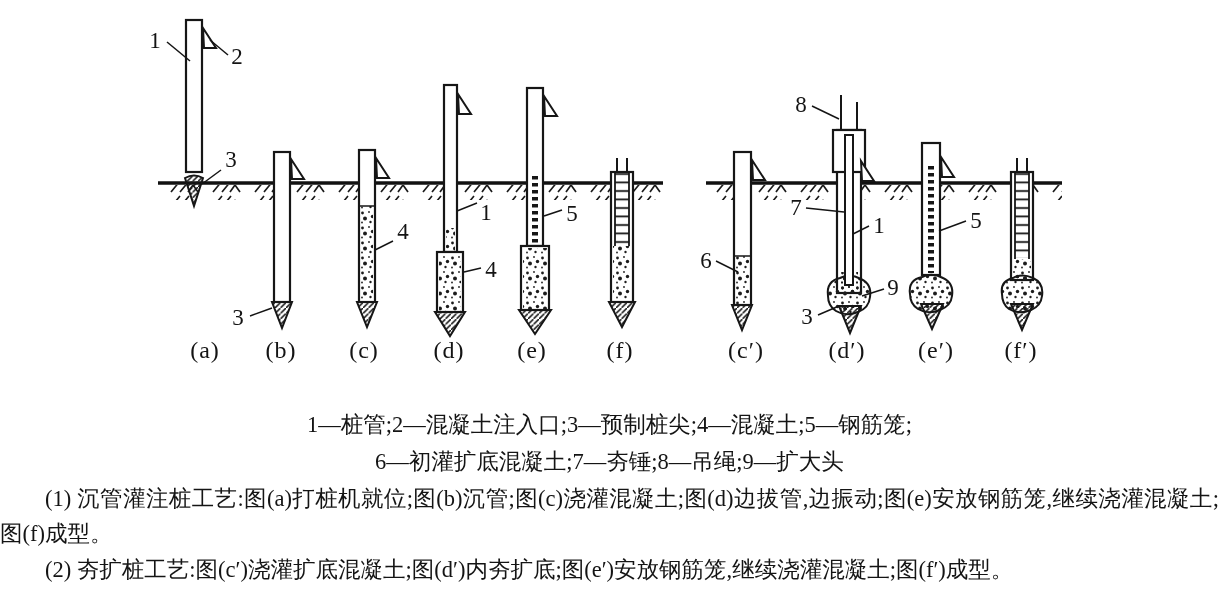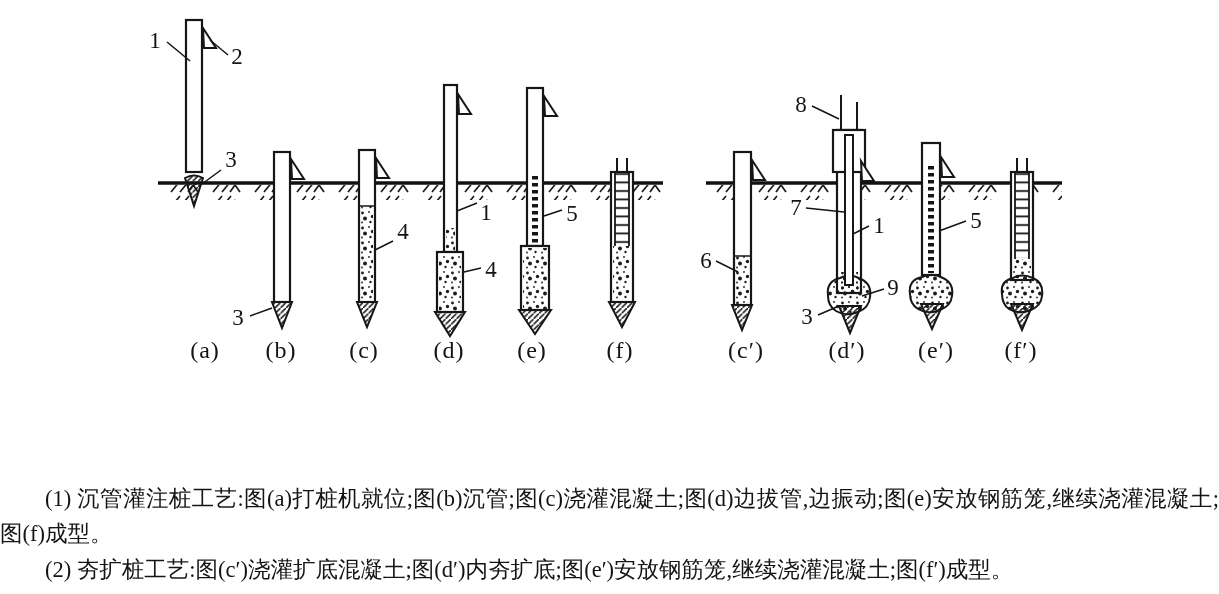--- a/index.html
+++ b/index.html
@@ -218,18 +218,20 @@
   <text class="cap" x="532" y="358" text-anchor="middle">(e)</text>
   <text class="cap" x="620" y="358" text-anchor="middle">(f)</text>
   <text class="cap" x="746" y="358" text-anchor="middle">(c′)</text>
   <text class="cap" x="847" y="358" text-anchor="middle">(d′)</text>
   <text class="cap" x="936" y="358" text-anchor="middle">(e′)</text>
   <text class="cap" x="1021" y="358" text-anchor="middle">(f′)</text>
 </svg>
 </div>
 
 <div class="legend">
+  <div>1—桩管;2—混凝土注入口;3—预制桩尖;4—混凝土;5—钢筋笼;</div>
+  <div>6—初灌扩底混凝土;7—夯锤;8—吊绳;9—扩大头</div>
 </div>
 
 <div class="paras">
   <p>(1) 沉管灌注桩工艺:图(a)打桩机就位;图(b)沉管;图(c)浇灌混凝土;图(d)边拔管,边振动;图(e)安放钢筋笼,继续浇灌混凝土;图(f)成型。</p>
   <p>(2) 夯扩桩工艺:图(c′)浇灌扩底混凝土;图(d′)内夯扩底;图(e′)安放钢筋笼,继续浇灌混凝土;图(f′)成型。</p>
 </div>
 
 </body></html>

